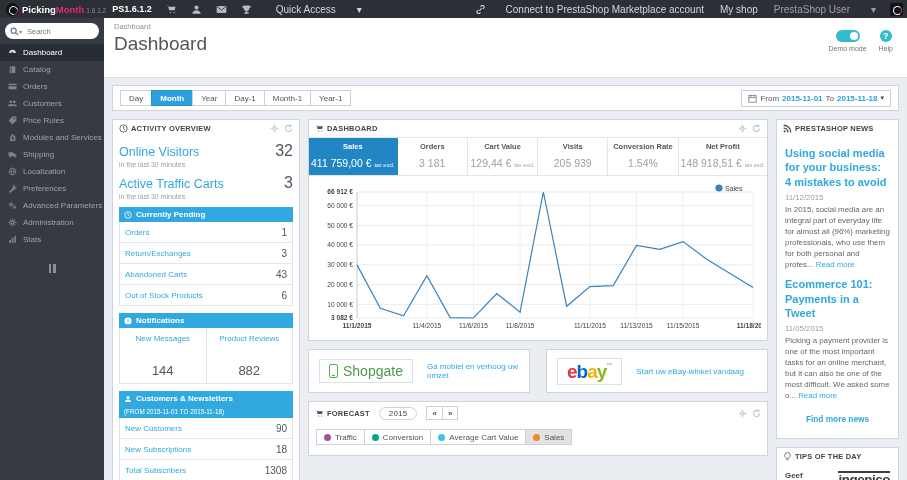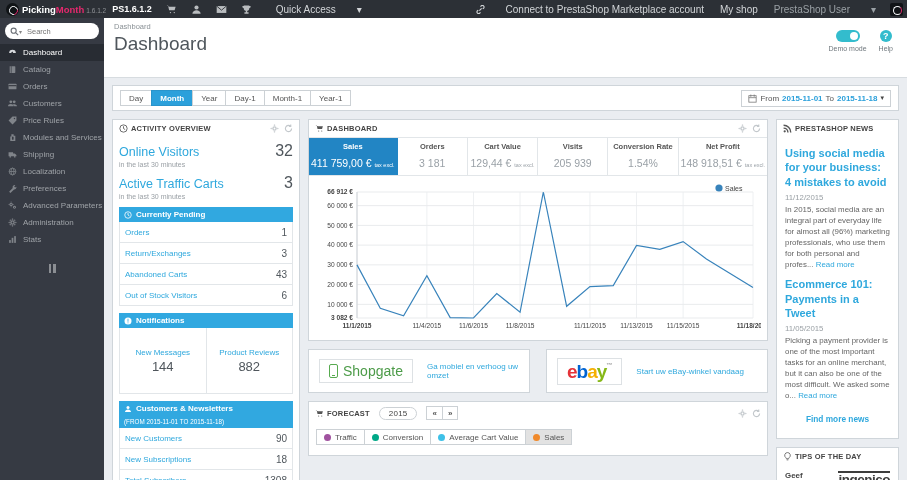--- a/index.html
+++ b/index.html
@@ -73,24 +73,24 @@
   .metric .m-val{margin-left:auto;font-size:16px;color:#4f565c}
   .m-sub{font-size:7px;color:#9aa0a5;margin:1px 0 6px}
   .sec-h{background:#31a8e0;color:#fff;font-size:8px;font-weight:bold;padding:3px 5px;margin-top:7px;display:flex;align-items:center;gap:4px;flex-wrap:wrap}
   .sec-h .sub2{flex-basis:100%;font-size:6.3px;font-weight:normal;margin-top:1px}
   .rows{border:1px solid #e2e6e9;border-top:none}
   .rowi{display:flex;align-items:center;padding:4.5px 5px;border-bottom:1px solid #e2e6e9}
   .rowi:last-child{border-bottom:none}
   .rowi .lbl{color:#2fa8dd;font-size:8px;cursor:pointer}
   .rowi .val{margin-left:auto;color:#4f565c;font-size:10px}
   .notif-grid{display:flex;border:1px solid #e2e6e9;border-top:none;text-align:center}
-  .ncell{flex:1;padding:19px 2px;border-right:1px solid #e2e6e9}
+  .ncell{flex:1;padding:5px 2px;border-right:1px solid #e2e6e9}
   .ncell:last-child{border-right:none}
   .ncell .lbl{color:#2fa8dd;font-size:8px;cursor:pointer}
-  .ncell .num{font-size:13px;color:#4f565c;margin-top:2px}
+  .ncell .num{font-size:13px;color:#4f565c;margin-top:20px}
 
   
   .kpis{display:flex;border-top:1px solid #e2e6e9;border-bottom:1px solid #e2e6e9}
   .kpi{flex:1;text-align:center;padding:4px 2px 6px;border-right:1px solid #e2e6e9;cursor:pointer}
   .kpi:last-child{border-right:none}
   .kpi .k-lbl{font-size:7.5px;font-weight:bold;color:#68707
 6}
   .kpi .k-val{font-size:10.5px;color:#9aa1a7;margin-top:6px;white-space:nowrap}
   .kpi .sfx{font-size:5.5px}
   .kpi.active{background:#2285c4;border-color:#2285c4}
@@ -373,21 +373,21 @@
                 </div>
               <div class="rowi">
                   <span class="lbl">Return/Exchanges</span>
                   <span class="val">3</span>
                 </div>
               <div class="rowi">
                   <span class="lbl">Abandoned Carts</span>
                   <span class="val">43</span>
                 </div>
               <div class="rowi">
-                  <span class="lbl">Out of Stock Visitors</span>
+                  <span class="lbl">Out of Stock Products</span>
                   <span class="val">6</span>
                 </div>
             </div>
 
             <div class="sec-h">
               <svg class="i" width="8" height="8" viewBox="0 0 16 16" fill="#fff">
                   <circle cx="8" cy="8" r="7"></circle>
                   <rect x="7.2" y="3.5" width="1.6" height="6" fill="#31a8e0"></rect>
                   <rect x="7.2" y="10.8" width="1.6" height="1.8" fill="#31a8e0"></rect>
                 </svg>

